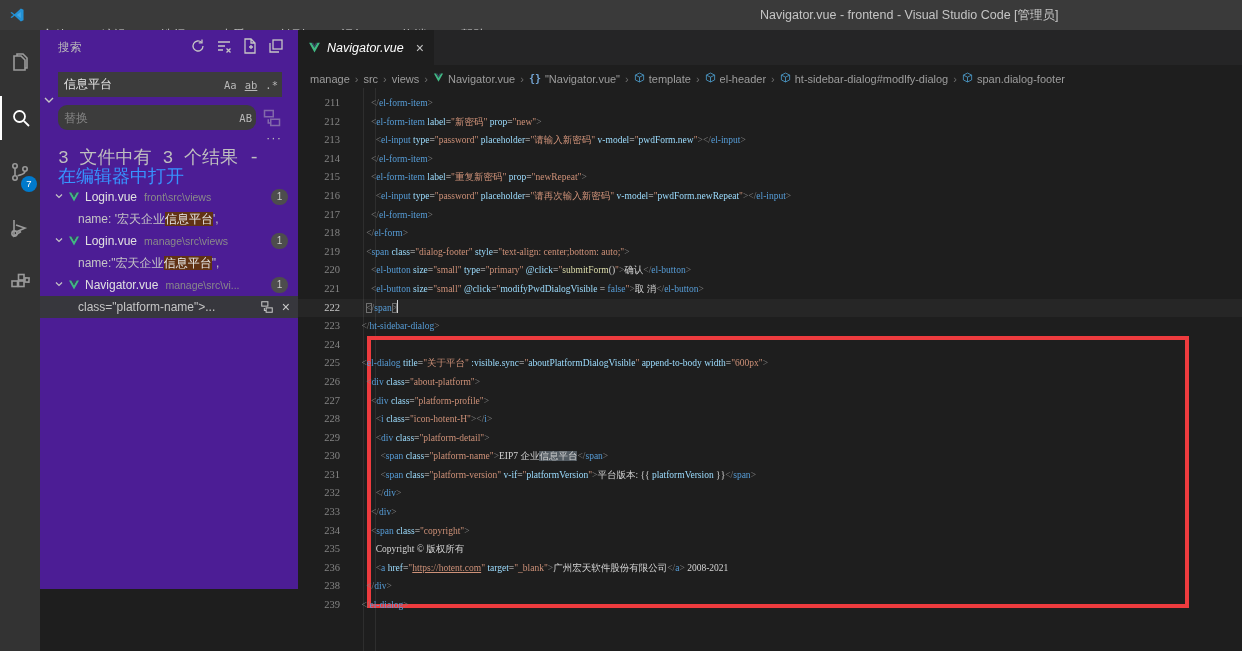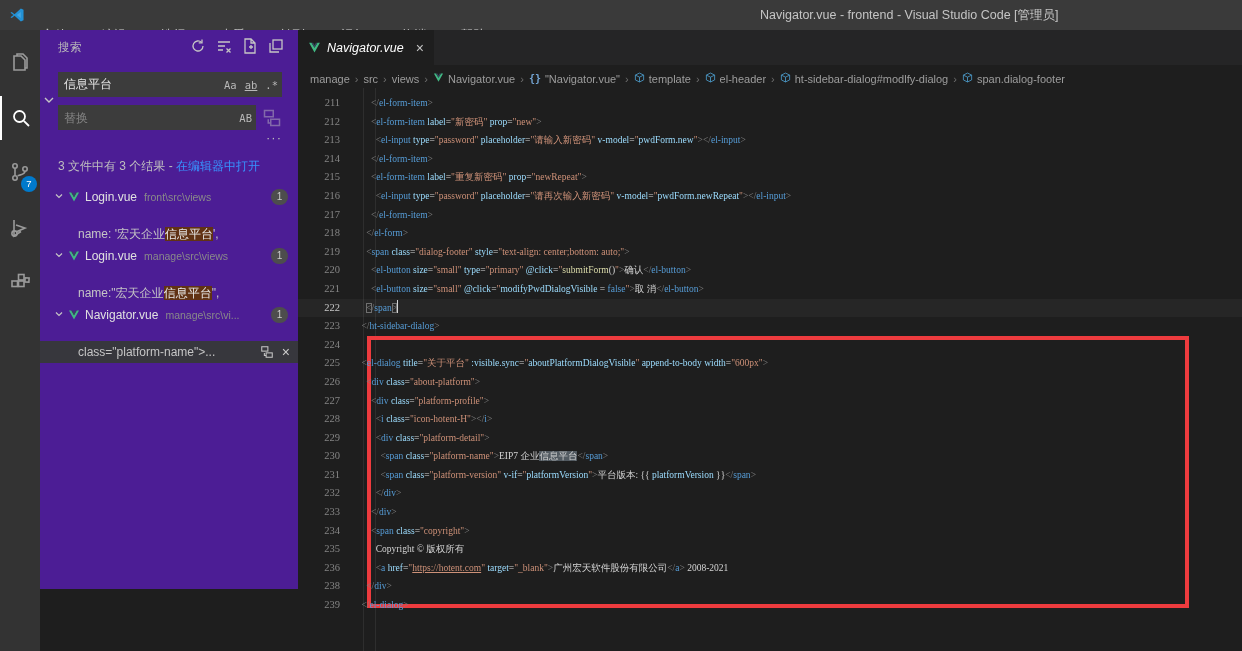--- a/index.html
+++ b/index.html
@@ -25,40 +25,40 @@
 
   
   .sidebar{ position:absolute; left:40px; top:30px; width:258px; height:559px; background:#4c1d95;padding-left:32px; }
   .sb-title{ position:absolute; left:18px; top:10px; font-size:11.5px; color:#bbbbbb; letter-spacing:.5px; }
   .sb-actions{ position:absolute; right:14px; top:8px; display:flex; gap:10px; }
   .sb-actions svg{ width:16px; height:16px; }
   .toggle-replace{ position:absolute; left:2px; top:62px; width:14px; height:16px; }
   .search-box{ position:absolute; left:18px; top:42px; width:224px; height:25px; background:#3c3c3c;
     display:flex; align-items:center; }
   .replace-box{ position:absolute; left:18px; top:75px; width:198px; height:25px; background:#3c3c3c;
-    display:flex; align-items:center; }
+    display:flex; align-items:center;border-radius:9px; }
   .sb-input{ flex:1; background:transparent; border:none; outline:none; color:#e6e6e6;
     font-size:12px; font-family:"Liberation Sans",sans-serif; padding:0 4px 0 6px; min-width:0; }
   .sb-input::placeholder{ color:#848484; }
   .opt{ font-size:10.5px; color:#b8b8b8; padding:0 4px; flex:0 0 auto; font-family:"DejaVu Sans Mono",monospace; }
   .opt.uline{ text-decoration:underline; }
   .replace-all-btn{ position:absolute; left:222px; top:78px; width:20px; height:20px; opacity:.45; }
   .more-dots{ position:absolute; left:226px; top:100px; font-size:13px; color:#bdbdbd; letter-spacing:1px; }
-  .summary{ position:absolute; left:18px; top:127px; width:220px; font-size:12px; color:#bfbfbf; line-height:19px; }
+  .summary{ position:absolute; left:18px; top:119px; width:220px; font-size:18px; color:#bfbfbf; line-height:19px;font-family:Liberation Mono, monospace; }
   .summary a{ color:#3794ff; text-decoration:none; }
 
   .results{ position:absolute; left:0; top:156px; width:258px; }
   .res-row{ position:relative; height:22px; display:flex; align-items:center; font-size:12px; color:#cccccc; }
   .res-row .chev{ width:10px; height:10px; margin:0 4px 0 14px; flex:0 0 auto; }
   .res-row .vicon{ width:12px; height:12px; margin-right:5px; flex:0 0 auto; }
   .res-file{ color:#e0e0e0; white-space:nowrap; }
   .res-path{ color:#8a8a8a; font-size:10.5px; margin-left:7px; white-space:nowrap; overflow:hidden; text-overflow:ellipsis; flex:1; }
   .res-badge{ width:17px; height:16px; border-radius:9px; background:#4d4d4d; color:#cccccc;
     font-size:10px; line-height:16px; text-align:center; margin:0 10px 0 4px; flex:0 0 auto; }
-  .match-row{ padding-left:38px;margin-top:15px; }
+  .match-row{ padding-left:38px; }
   .match-row .mtext{ white-space:nowrap; overflow:hidden; color:#c5c5c5; }
   .match-row .hl{ background:#613214; color:#e8e8e8; }
   .match-row.selected{ background:#37373d; }
   .row-actions{ position:absolute; right:8px; top:0; height:22px; display:flex; align-items:center; gap:8px; }
   .row-actions svg{ width:14px; height:14px; }
   .row-actions .x{ color:#cccccc; font-size:14px; line-height:22px; }
 
   
   .editor{ position:absolute; left:298px; top:30px; width:944px; height:621px; background:#1e1e1e; }
   .tabbar{ position:absolute; left:0; top:0; width:100%; height:35px; background:#252526; }

